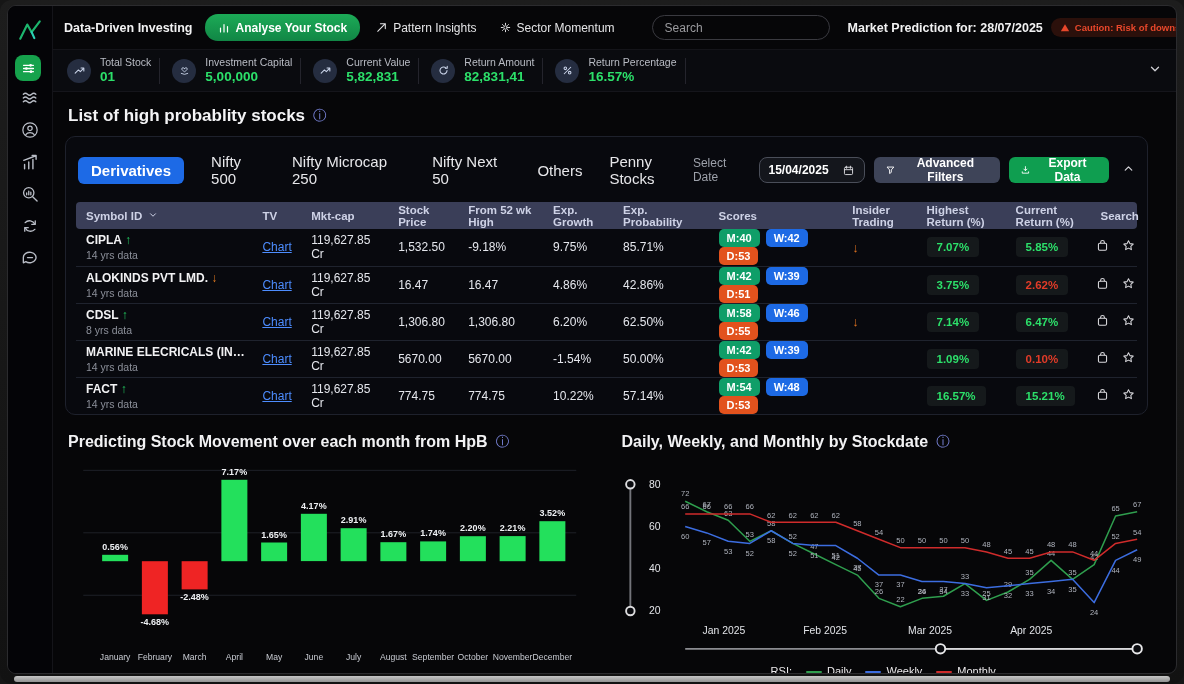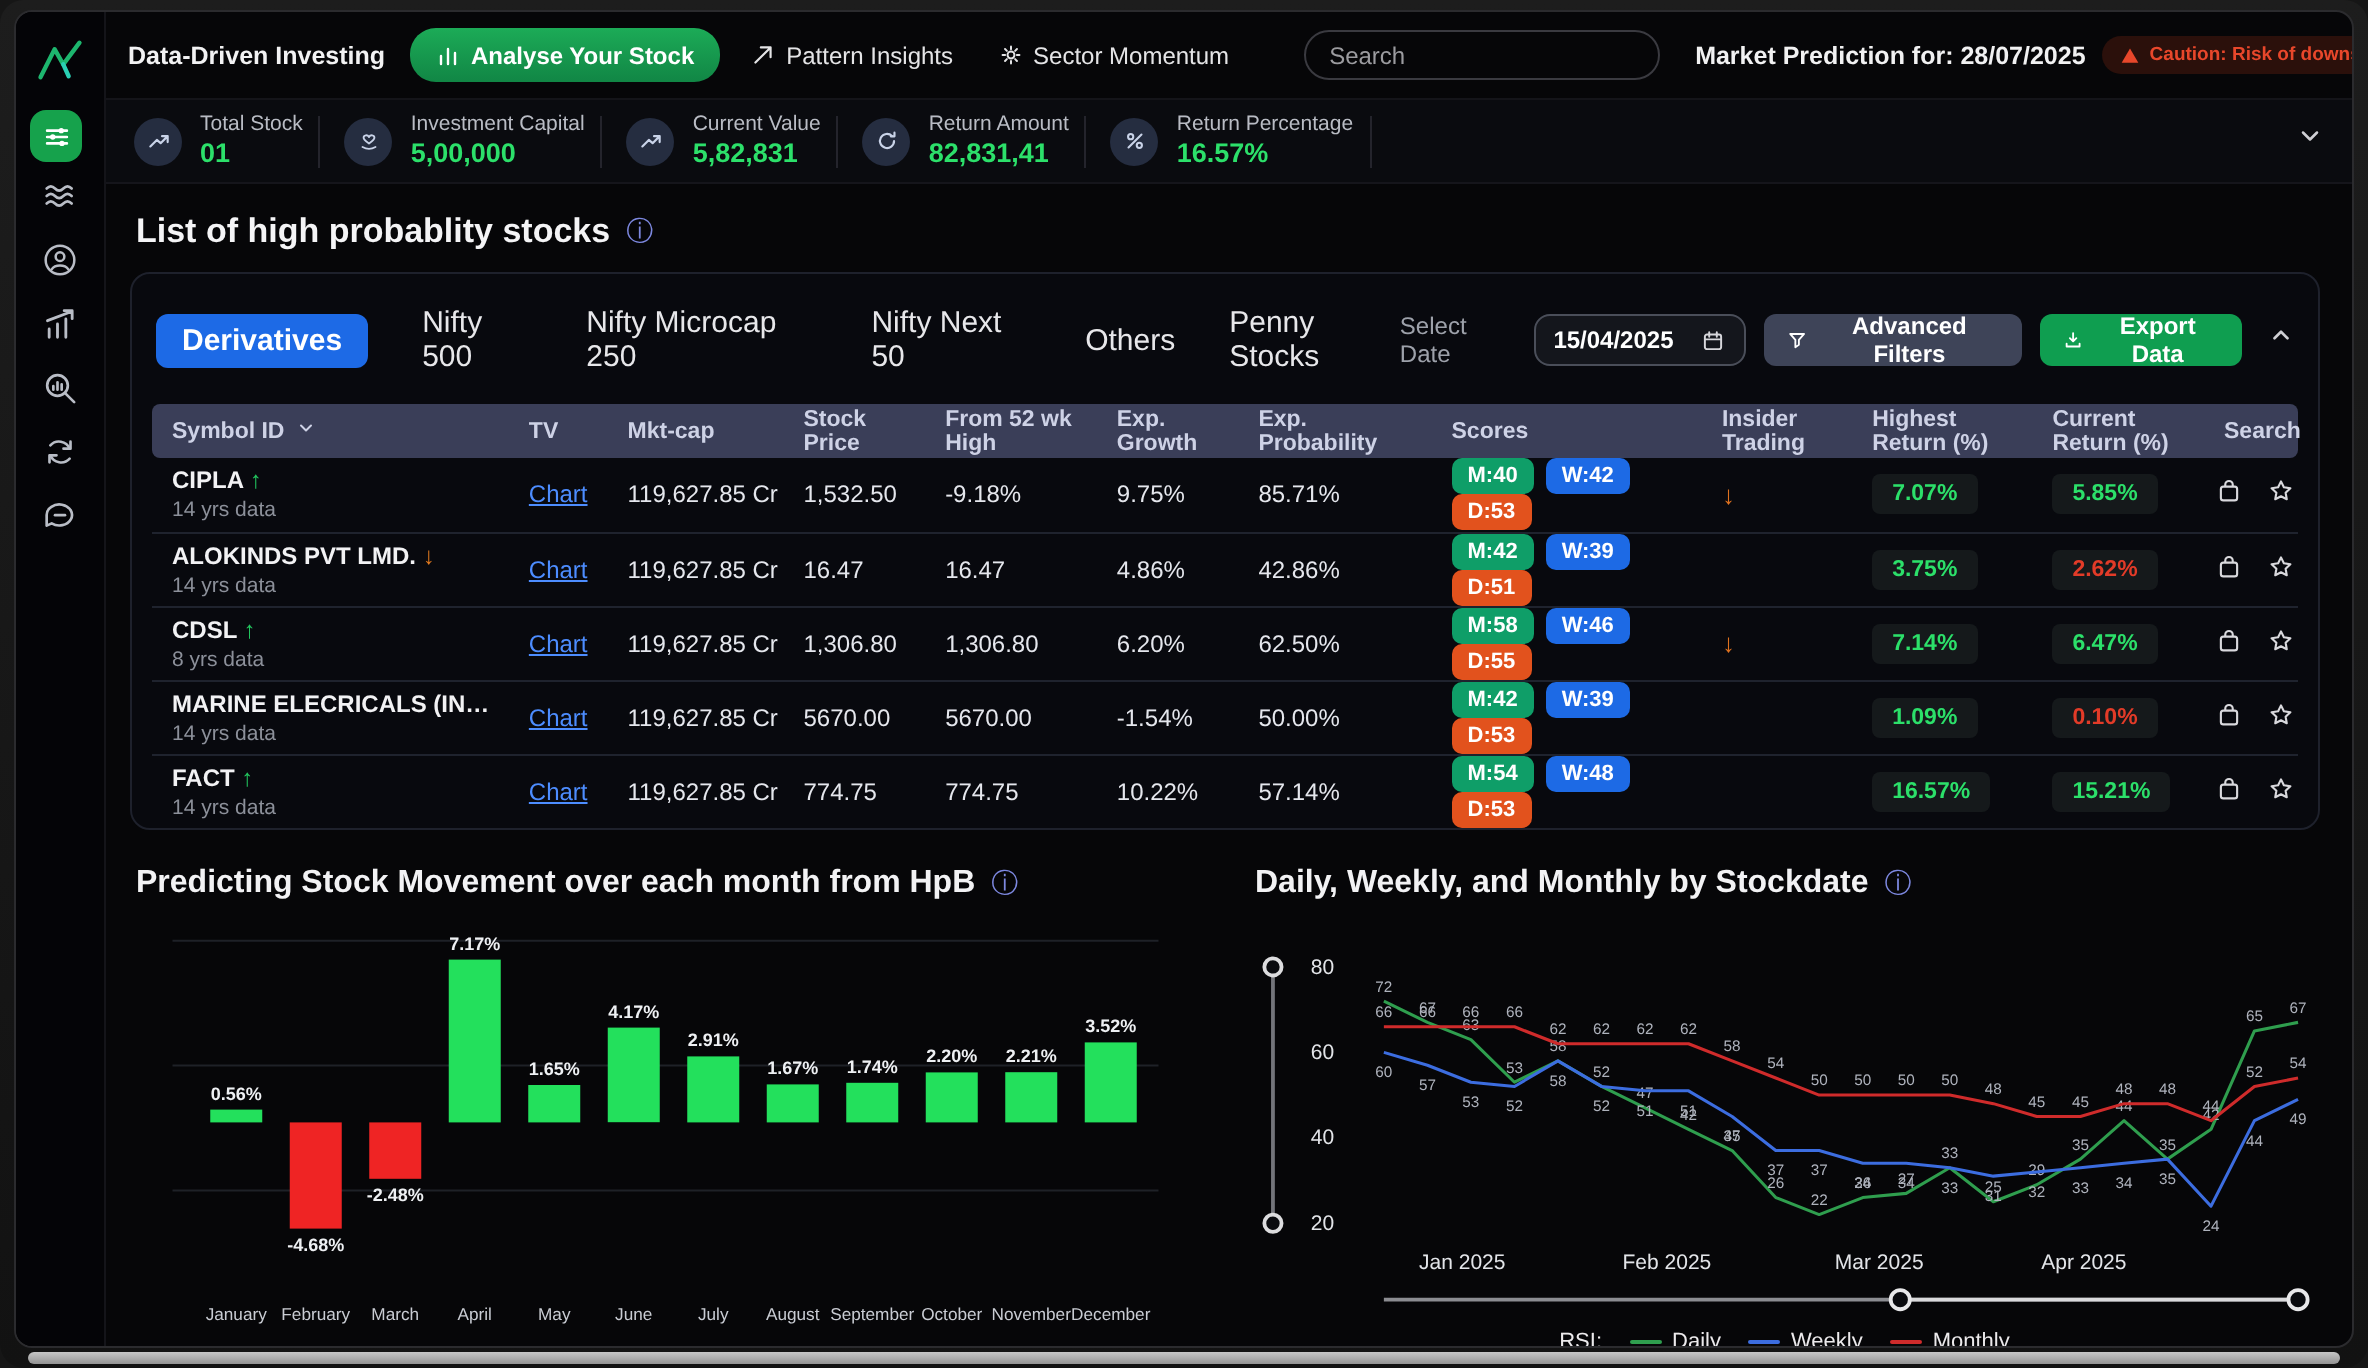--- a/index.html
+++ b/index.html
@@ -49,21 +49,21 @@
     border-right:1px solid #24242c; height:26px; }
   .stat:first-child { padding-left:2px; }
   .stat-icon { width:24px; height:24px; border-radius:50%; background:#252d40; color:#c9d3e8;
     display:grid; place-items:center; flex:none; }
   .stat-icon svg { width:13px; height:13px; }
   .stat-label { font-size:10.5px; color:#b9bcc4; line-height:1.25; }
   .stat-value { font-size:13.5px; font-weight:700; color:#2ce06a; line-height:1.2; }
   .stats-chevron { margin-left:auto; color:#cfcfd4; cursor:pointer; }
   .stats-chevron svg { width:14px; height:14px; }
 
-  .content { flex:1; padding:10px 16px 8px 12px; overflow:hidden; }
+  .content { flex:1; padding:10px 28px 8px 12px; overflow:hidden; }
   .section-title { display:flex; align-items:center; gap:8px; font-size:17px; font-weight:700;
     color:#f4f4f6; margin:4px 0 10px 3px; }
   .info-badge { color:#7d88e0; font-size:13.5px; font-weight:400; cursor:pointer; }
 
   .panel { border:1px solid #1e212c; background:#08090e; border-radius:10px; padding:9px 10px 0; }
   .tabsrow { display:flex; align-items:center; padding:2px 2px 10px; }
   .tabs { display:flex; align-items:center; gap:27px; }
   .tab { font-size:15px; color:#e7e7ea; padding:5px 0; cursor:pointer; border-radius:6px; }
   .tab.active { background:#1d6ae6; color:#fff; font-weight:700; padding:5px 13px; }
   .tabs-right { margin-left:auto; display:flex; align-items:center; gap:9px; }

